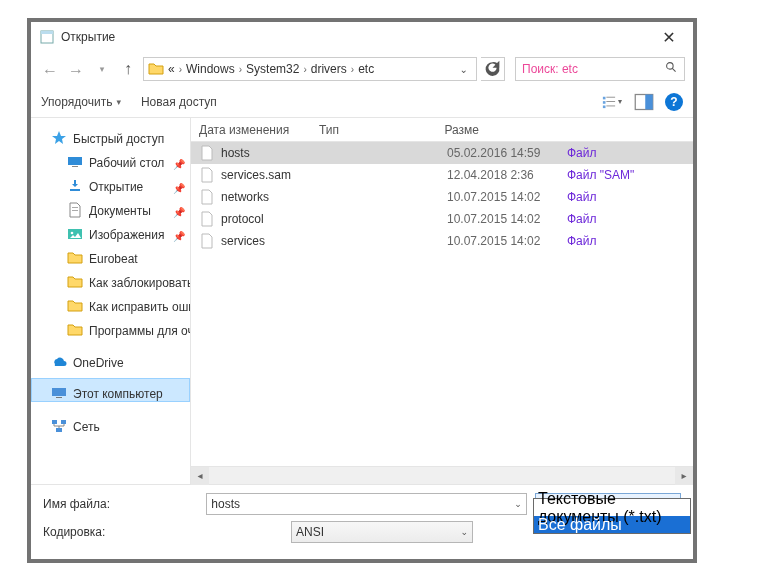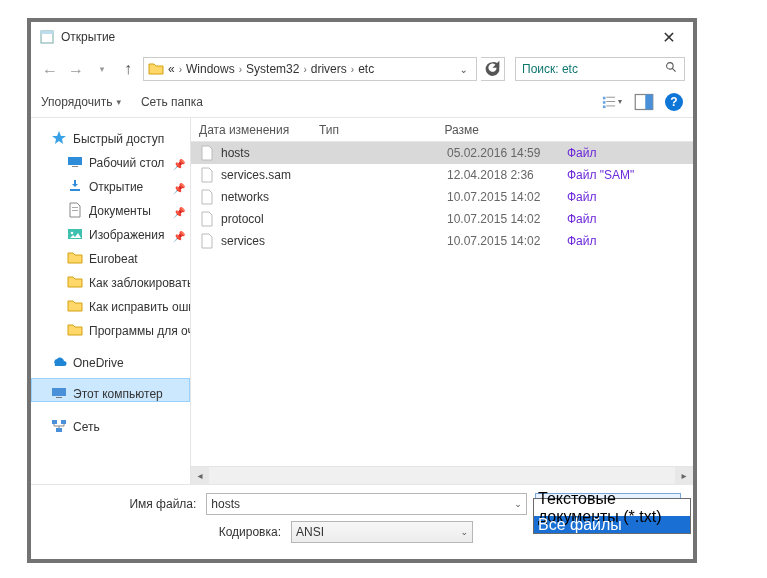--- a/index.html
+++ b/index.html
@@ -10,21 +10,21 @@
   .titlebar .close { margin-left: auto; font-size: 16px; width: 32px; height: 24px; display: flex; align-items: center; justify-content: center; cursor: default; }
   .navrow { height: 34px; display: flex; align-items: center; padding: 0 8px; gap: 4px; }
   .navbtn { width: 22px; height: 22px; display: flex; align-items: center; justify-content: center; color: #999; border: 1px solid transparent; }
   .navbtn.darker { color: #555; }
   .addressbar { flex: 1; height: 24px; border: 1px solid #ccc; background: #fff; display: flex; align-items: center; padding: 0 4px; font-size: 12px; color: #333; position: relative; }
   .addr-folder-icon { width: 16px; height: 16px; margin-right: 4px; display:inline-flex; }
   .crumb { display: flex; align-items: center; }
   .crumb .sep { margin: 0 4px; color: #666; font-size: 10px; }
   .addr-drop { margin-left: auto; color: #555; font-size: 10px; padding: 0 4px; }
   .refresh { width: 24px; height: 24px; border: 1px solid #ccc; border-left: none; display: flex; align-items: center; justify-content: center; color: #555; }
-  .searchbox { width: 170px; height: 24px; border: 1px solid #ccc; margin-left: 6px; display: flex; align-items: center; padding: 0 6px; font-size: 12px; color: #0f766e; }
+  .searchbox { width: 170px; height: 24px; border: 1px solid #ccc; margin-left: 6px; display: flex; align-items: center; padding: 0 6px; font-size: 12px; color: #ec4899; }
   .searchbox .mag { margin-left: auto; color: #555; }
   .toolbar { height: 32px; display: flex; align-items: center; padding: 0 10px; font-size: 12px; color: #444; border-bottom: 1px solid #e5e5e5; }
   .toolbar .tbtn { display: flex; align-items: center; margin-right: 20px; cursor: default; }
   .toolbar .tbtn .drop { margin-left: 4px; font-size: 9px; color: #666; }
   .toolbar .right { margin-left: auto; display: flex; align-items: center; gap: 10px; }
   .toolbar .iconbtn { width: 22px; height: 22px; display: flex; align-items: center; justify-content: center; border: 1px solid transparent; }
   .help { width: 18px; height: 18px; border-radius: 50%; background: #0d76d6; color: #fff; font-size: 12px; font-weight: bold; display: flex; align-items: center; justify-content: center; }
   .body { flex: 1; display: flex; min-height: 0; }
   .sidebar { width: 160px; border-right: 1px solid #e5e5e5; overflow: hidden; padding-top: 4px; font-size: 12px; color: #333; }
   .sb-item { height: 24px; display: flex; align-items: flex-end; padding-left: 20px; white-space: nowrap; }
@@ -46,21 +46,21 @@
   .row.selected { background: #d9d9d9; }
   .row .fic { width: 16px; height: 16px; margin-right: 6px; display: inline-flex; }
   .row .c-name { width: 248px; display: flex; align-items: center; }
   .row .c-date { width: 120px; color: #666; }
   .row .c-type { width: 100px; color: #6d28d9; }
   .hscroll { height: 18px; background: #f0f0f0; border-top: 1px solid #e5e5e5; position: relative; display: flex; align-items: center; }
   .hscroll .arrow { width: 18px; height: 18px; background: #e8e8e8; color: #666; font-size: 10px; display: flex; align-items: center; justify-content: center; }
   .hscroll .arrow.right { margin-left: auto; }
   .bottom { border-top: 1px solid #e5e5e5; padding: 8px 12px 10px; font-size: 12px; color: #333; }
   .brow { display: flex; align-items: center; margin-bottom: 6px; }
-  .brow .lbl { width: 170px; text-align: right; padding-right: 10px; }
+  .brow .lbl { width: 170px; text-align: left; padding-right: 10px; }
   .combo { height: 22px; border: 1px solid #b6b6b6; background: #fff; display: flex; align-items: center; padding: 0 4px; font-size: 12px; }
   .combo .drop { margin-left: auto; font-size: 9px; color: #555; padding-left: 4px; }
   .file-combo { width: 334px; }
   .filter-combo { width: 152px; background: linear-gradient(#eaf4ff,#d6eaff); border: 1px solid #7aa7d7; margin-left: 8px; }
   .enc-combo { width: 182px; background: linear-gradient(#f7f7f7,#ececec); }
   .dropdown-pop { position: absolute; left: 533px; top: 498px; width: 158px; border: 1px solid #6a6a6a; background: #fff; font-size: 16px; z-index: 20; }
   .dropdown-pop .opt { height: 17px; padding: 0 4px; display: flex; align-items: center; }
   .dropdown-pop .opt.sel { background: #1a6fd4; color: #fff; }
   
   svg { width: 100%; height: 100%; }
@@ -128,21 +128,21 @@
       </span>
     </div>
   </div>
 
   <div class="toolbar">
     <div class="tbtn">
       <span>Упорядочить</span>
         <span class="drop">▾</span>
     </div>
     <div class="tbtn">
-      <span>Сеть папка</span>
+      <span>Новая доступ</span>
     </div>
     <div class="right">
       <div class="iconbtn">
         <svg viewBox="0 0 16 16">
             <rect x="1" y="2" width="3" height="3" fill="#6aa4e0"></rect>
             <rect x="5" y="2" width="10" height="1" fill="#888"></rect>
             <rect x="1" y="7" width="3" height="3" fill="#6aa4e0"></rect>
             <rect x="5" y="7" width="10" height="1" fill="#888"></rect>
             <rect x="1" y="12" width="3" height="3" fill="#6aa4e0"></rect>
             <rect x="5" y="12" width="10" height="1" fill="#888"></rect>

